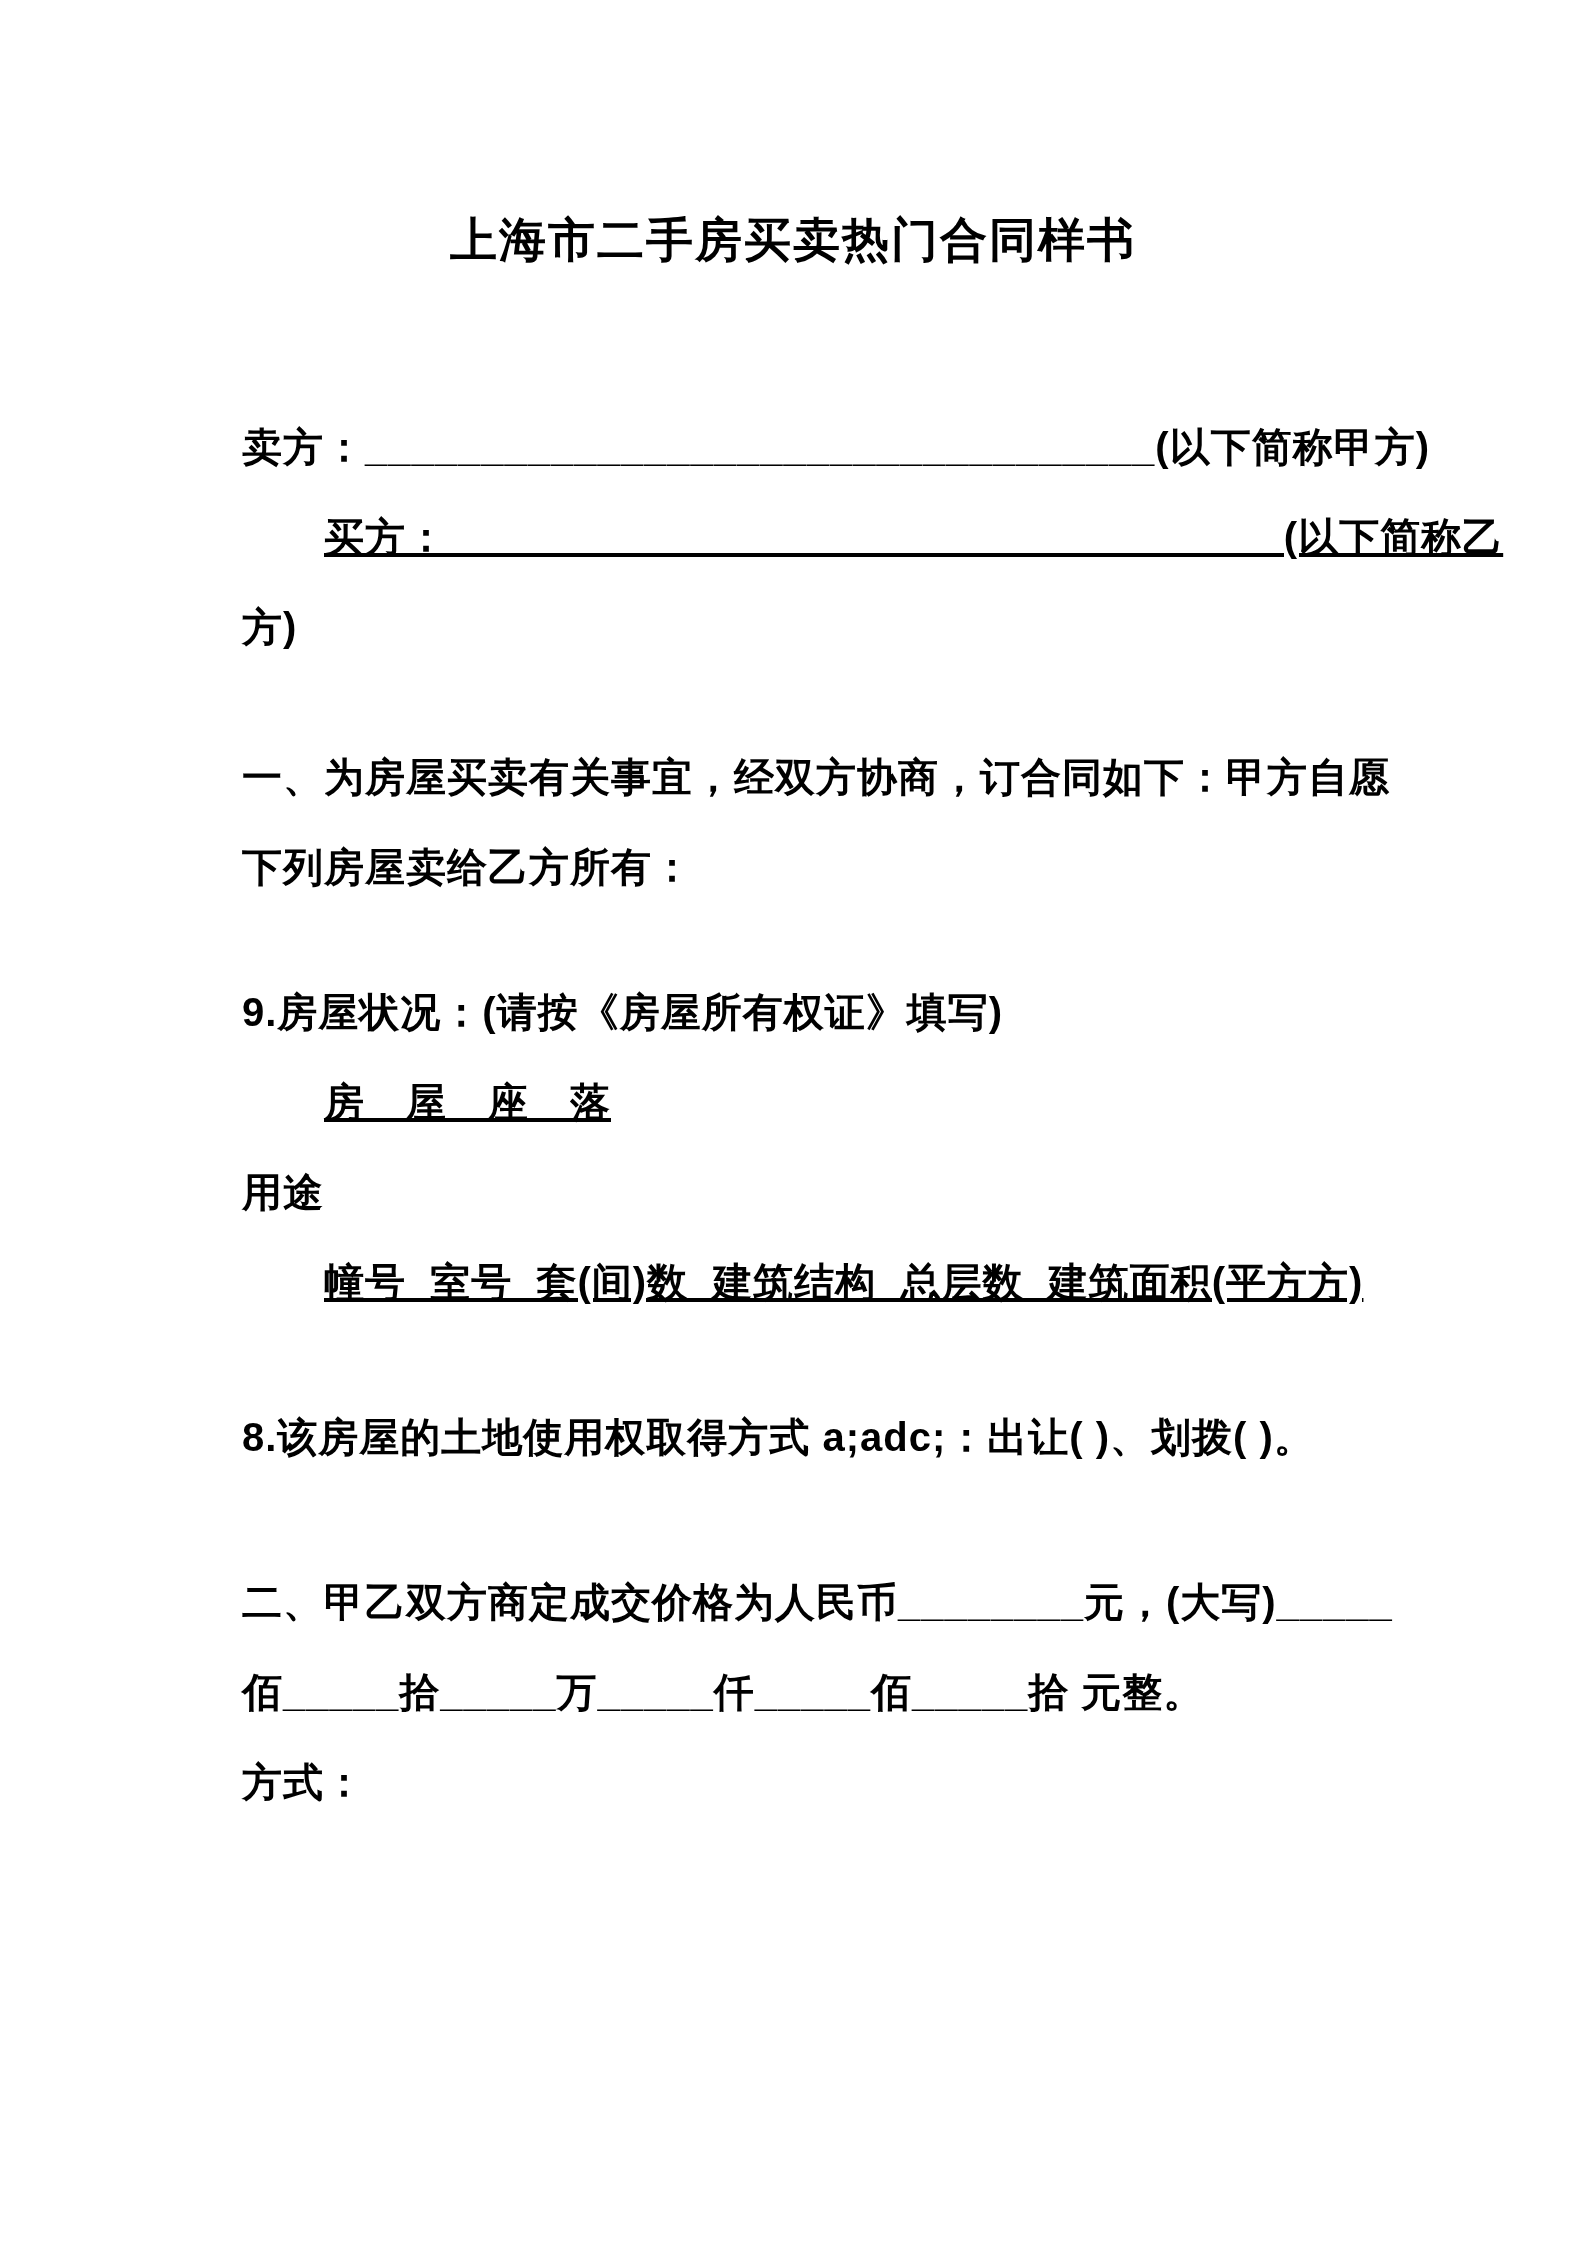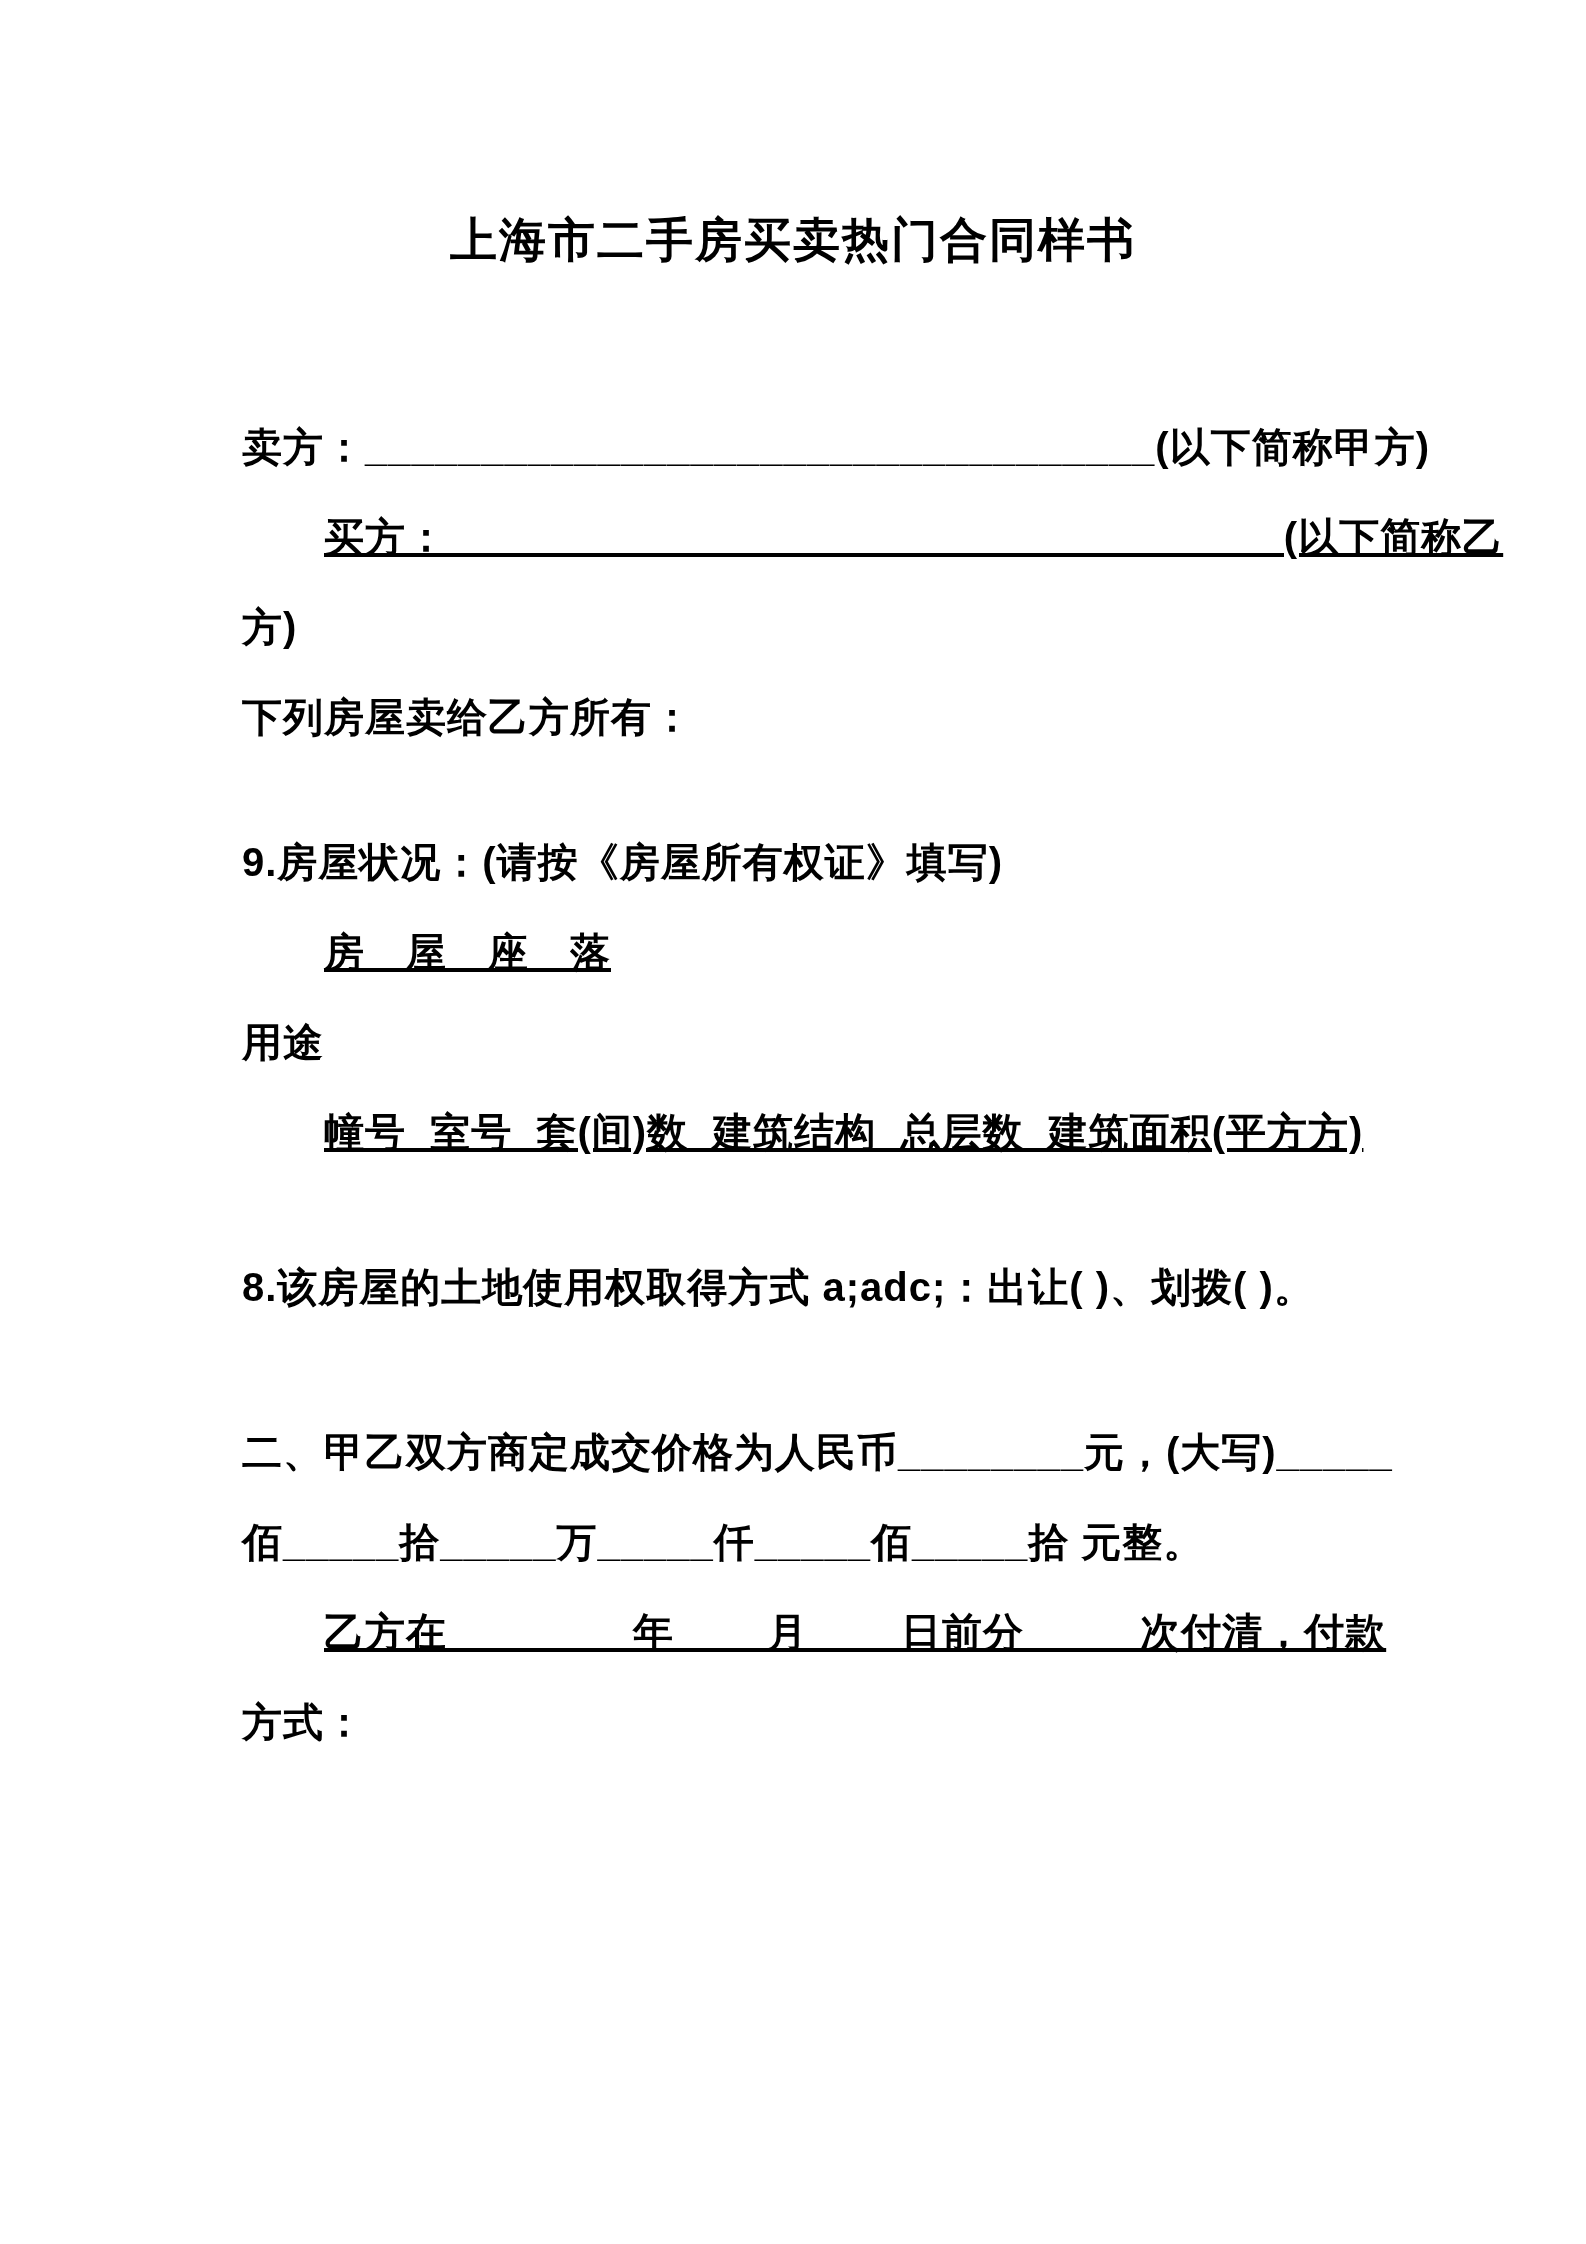--- a/index.html
+++ b/index.html
@@ -55,35 +55,35 @@
   <div class="doc-title">上海市二手房买卖热门合同样书</div>
 
   <div class="doc-body">
 
     <div class="line gap-after-title">卖方：__________________________________(以下简称甲方)</div>
 
     <div class="line indent">买方：____________________________________(以下简称乙</div>
 
     <div class="line">方)</div>
 
+    <div class="line gap-clause1">一、为房屋买卖有关事宜，经双方协商，订合同如下：甲方自愿</div>
 
     <div class="line">下列房屋卖给乙方所有：</div>
 
     <div class="line gap-item1">9.房屋状况：(请按《房屋所有权证》填写)</div>
 
     <div class="line indent">房　屋　座　落</div>
 
     <div class="line">用途</div>
 
     <div class="line indent">幢号  室号  套(间)数  建筑结构  总层数  建筑面积(平方方)</div>
 
     <div class="line gap-item2">8.该房屋的土地使用权取得方式 a;adc;：出让( )、划拨( )。</div>
 
     <div class="line gap-clause2">二、甲乙双方商定成交价格为人民币________元，(大写)_____</div>
 
     <div class="line">佰_____拾_____万_____仟_____佰_____拾 元整。</div>
 
-    <div class="line indent">乙方在________年____月____日前分_____次付清，付款</div>
 
     <div class="line">方式：</div>
 
   </div>
 </div>
 
 </body></html>

